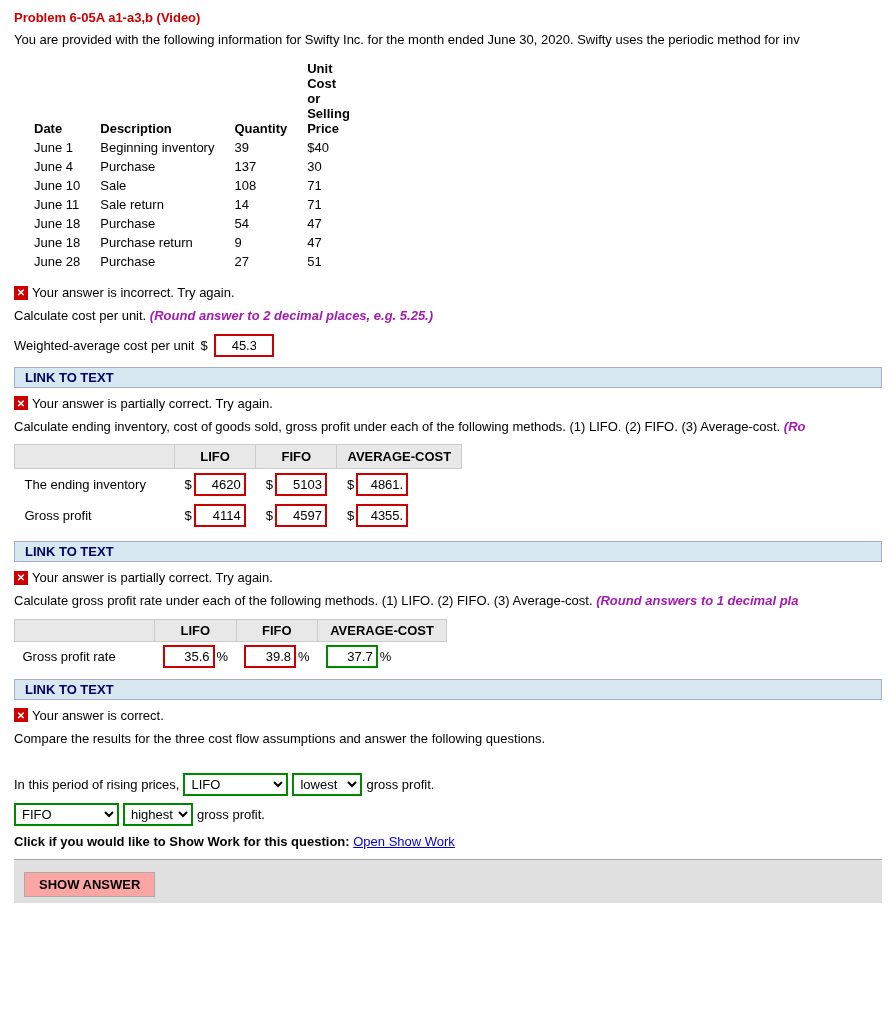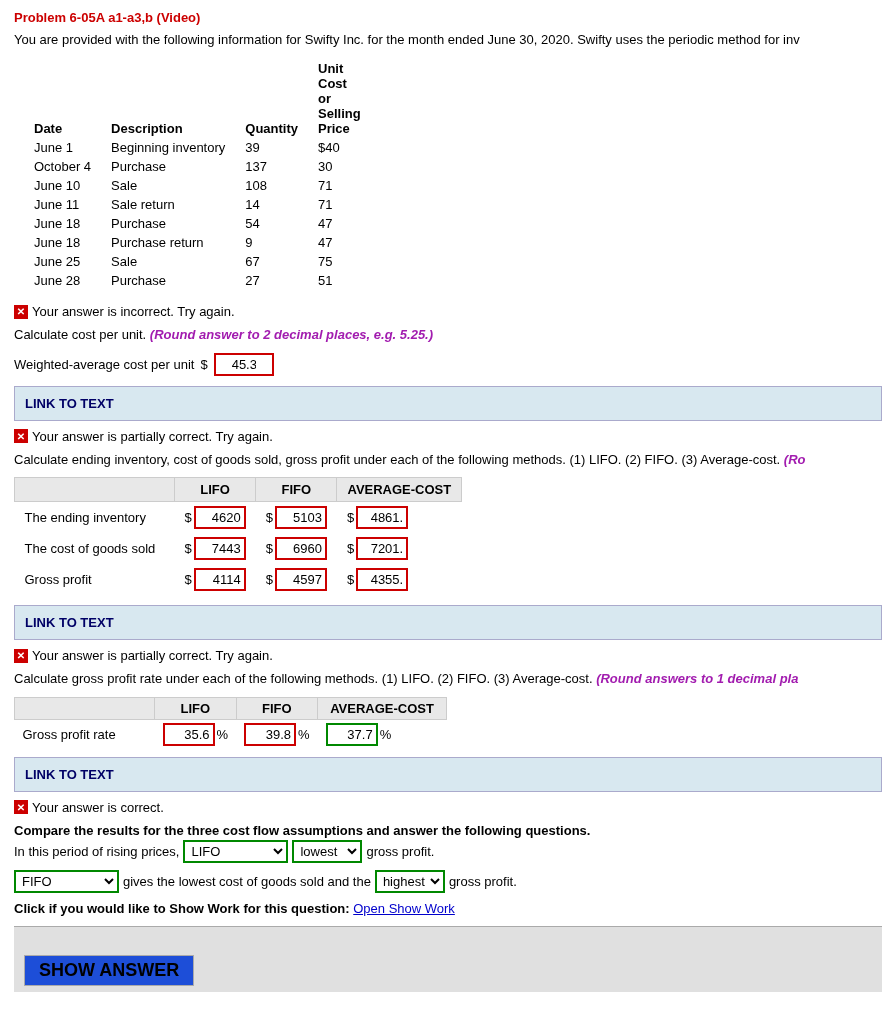--- a/index.html
+++ b/index.html
@@ -90,21 +90,21 @@
     }
     .input-box.incorrect {
       border: 2px solid #c00;
       background: #fff;
     }
     .link-to-text-bar {
       background: #d8e8f0;
       color: #006;
       font-weight: bold;
       font-size: 13px;
-      padding: 9px 10px;
+      padding: 2px 10px;
       margin: 8px 0;
       border: 1px solid #aac;
     }
     .section {
       margin-bottom: 6px;
     }
     table.answer-table {
       border-collapse: collapse;
       margin-bottom: 10px;
     }
@@ -144,23 +144,22 @@
       border: 1px solid #ccc;
     }
     .correct-msg {
       display: flex;
       align-items: center;
       gap: 4px;
       color: #000;
       margin-bottom: 6px;
     }
     .compare-text {
-      margin-bottom: 0;
+      margin-bottom: 25px;
       line-height: 1.5;
-      font-weight: bold;
     }
     .inline-row {
       display: flex;
       align-items: center;
       gap: 4px;
       flex-wrap: wrap;
       margin-bottom: 6px;
       line-height: 1.8;
     }
     select.dropdown {
@@ -176,27 +175,27 @@
       margin-top: 8px;
       font-size: 13px;
       margin-bottom: 6px;
     }
     .show-work-link {
       color: #00c;
       text-decoration: underline;
       cursor: pointer;
     }
     .show-answer-btn {
-      background: #1d4ed8;
+      background: #fca5a5;
       border: 1px solid #aaa;
       padding: 4px 14px;
-      font-size: 18px;
+      font-size: 13px;
       font-weight: bold;
       cursor: pointer;
-      margin-top: 22px;
+      margin-top: 6px;
     }
     .bottom-bar {
       background: #e0e0e0;
       border-top: 1px solid #aaa;
       padding: 6px 10px;
       margin-top: 10px;
     }
     .gpr-table {
       border-collapse: collapse;
       margin-bottom: 8px;
@@ -247,21 +246,21 @@
       </tr>
     </thead>
     <tbody id="inventory-tbody">
     <tr>
     <td>June 1</td>
     <td>Beginning inventory</td>
     <td class="td-num">39</td>
     <td class="td-num">$40</td>
   </tr>
         <tr>
-    <td>October 4</td>
+    <td>June 4</td>
     <td>Purchase</td>
     <td class="td-num">137</td>
     <td class="td-num">30</td>
   </tr>
         <tr>
     <td>June 10</td>
     <td>Sale</td>
     <td class="td-num">108</td>
     <td class="td-num">71</td>
   </tr>
@@ -275,26 +274,20 @@
     <td>June 18</td>
     <td>Purchase</td>
     <td class="td-num">54</td>
     <td class="td-num">47</td>
   </tr>
         <tr>
     <td>June 18</td>
     <td>Purchase return</td>
     <td class="td-num">9</td>
     <td class="td-num">47</td>
-  </tr>
-        <tr>
-    <td>June 25</td>
-    <td>Sale</td>
-    <td class="td-num">67</td>
-    <td class="td-num">75</td>
   </tr>
         <tr>
     <td>June 28</td>
     <td>Purchase</td>
     <td class="td-num">27</td>
     <td class="td-num">51</td>
   </tr>
       </tbody>
   </table>
 
@@ -345,41 +338,20 @@
     <td>
       <div class="answer-input-wrap">
         <span class="dollar-sign">$</span>
         <input class="ans-field" type="text" value="5103" style="">
       </div>
     </td>
     <td>
       <div class="answer-input-wrap">
         <span class="dollar-sign">$</span>
         <input class="ans-field" type="text" value="4861." style="">
-      </div>
-    </td>
-  </tr>
-          <tr>
-    <td>The cost of goods sold</td>
-    <td>
-      <div class="answer-input-wrap">
-        <span class="dollar-sign">$</span>
-        <input class="ans-field" type="text" value="7443" style="">
-      </div>
-    </td>
-    <td>
-      <div class="answer-input-wrap">
-        <span class="dollar-sign">$</span>
-        <input class="ans-field" type="text" value="6960" style="">
-      </div>
-    </td>
-    <td>
-      <div class="answer-input-wrap">
-        <span class="dollar-sign">$</span>
-        <input class="ans-field" type="text" value="7201." style="">
       </div>
     </td>
   </tr>
           <tr>
     <td>Gross profit</td>
     <td>
       <div class="answer-input-wrap">
         <span class="dollar-sign">$</span>
         <input class="ans-field" type="text" value="4114" style="">
       </div>
@@ -465,21 +437,20 @@
         <option>highest</option>
       </select>
       <span>gross profit.</span>
     </div>
     <div class="inline-row">
       <select class="dropdown correct">
         <option>FIFO</option>
         <option>LIFO</option>
         <option>Average-cost</option>
       </select>
-      <span>gives the lowest cost of goods sold and the</span>
       <select class="dropdown correct">
         <option>highest</option>
         <option>lowest</option>
       </select>
       <span>gross profit.</span>
     </div>
     <div class="show-work-line">
       <strong>Click if you would like to Show Work for this question:</strong>
       <span class="show-work-link">Open Show Work</span>
     </div>

